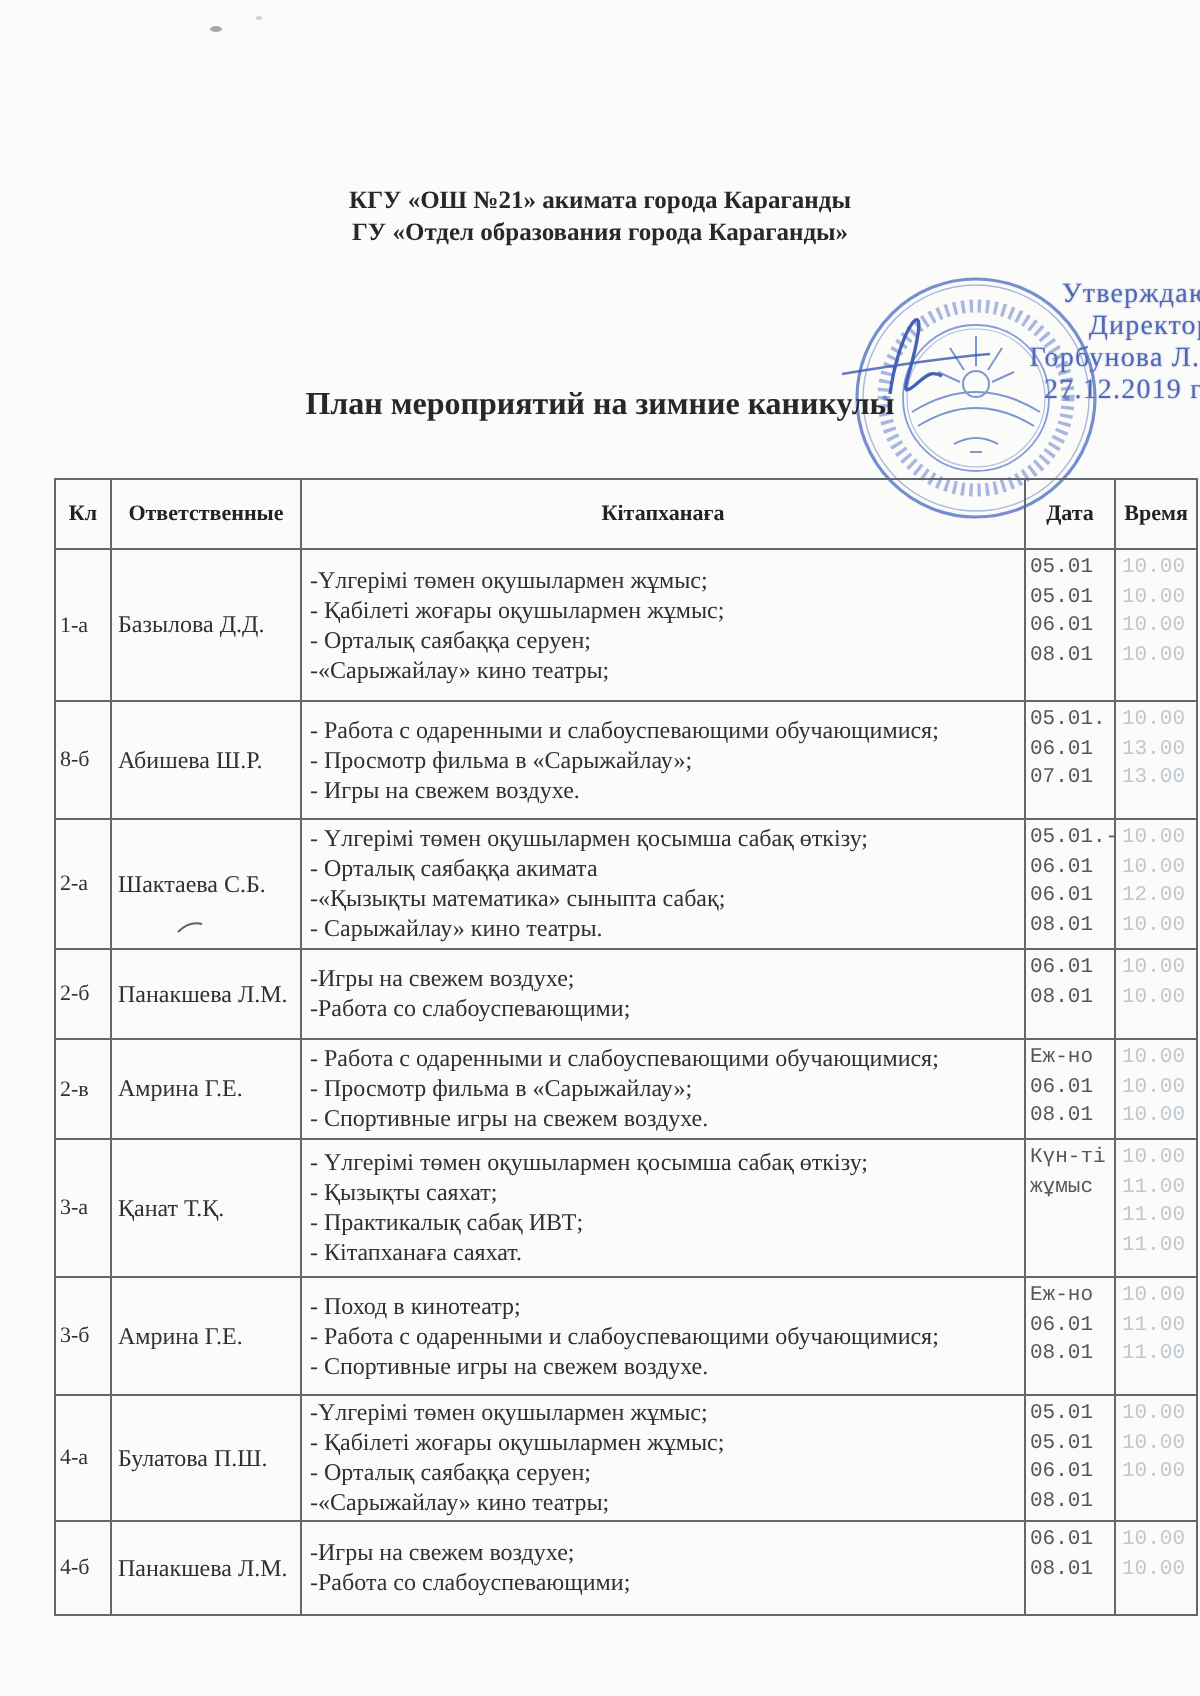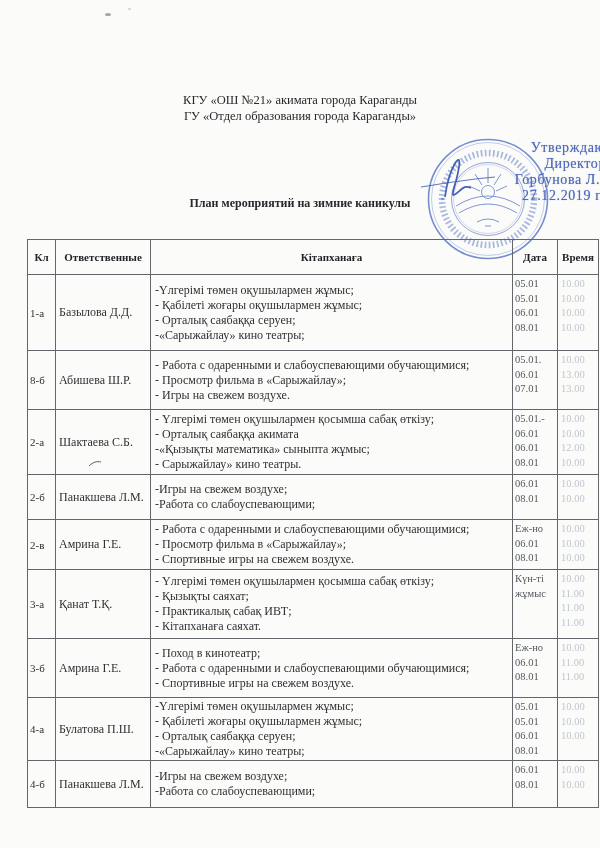--- a/index.html
+++ b/index.html
@@ -3,46 +3,46 @@
 <meta charset="utf-8">
 <style>
   html,body{margin:0;padding:0;background:#e8e8e6;}
   .page{
     position:relative;width:600px;height:848px;margin:0 auto;
     background:#fbfbf9;overflow:hidden;
     font-family:"Liberation Serif","DejaVu Serif",serif;color:#2e3134;
   }
   
   .doc-header{position:absolute;top:92px;left:0;width:100%;text-align:center;
-    font-weight:normal;font-size:12.5px;line-height:16px;color:#26282b;}
+    font-weight:bold;font-size:12.5px;line-height:16px;color:#26282b;}
   
   .approval{position:absolute;top:140px;right:-10px;width:150px;text-align:right;
     color:#4f68b8;font-size:14px;line-height:16px;letter-spacing:.6px;
     text-shadow:0 0 1px rgba(79,104,184,.55);}
   .approval div{white-space:nowrap;}
   
   .title-block{position:absolute;top:195px;left:0;width:100%;text-align:center;
-    font-weight:bold;font-size:12px;line-height:16px;color:#26282b;}
+    font-weight:bold;font-size:16px;line-height:16px;color:#26282b;}
   
   .stamp{position:absolute;left:425px;top:136px;width:126px;height:126px;pointer-events:none;}
   .signature{position:absolute;left:415px;top:145px;width:130px;height:70px;pointer-events:none;}
   
   table.plan{position:absolute;top:228px;left:27px;width:571px;
     border-collapse:collapse;table-layout:fixed;margin-top:11px;}
   table.plan th,table.plan td{border:1px solid #63676b;overflow:hidden;}
   table.plan th{font-size:11px;font-weight:bold;padding:2px 1px;color:#202326;
     text-align:center;vertical-align:middle;height:30px;}
   th.h-time{word-break:break-all;line-height:13px;}
   td.c-kl{font-size:11px;padding-left:2px;vertical-align:middle;}
   td.c-resp{font-size:12px;padding-left:3px;vertical-align:middle;}
   td.c-act{font-size:12px;padding-left:4px;vertical-align:middle;}
   td.c-date{font-size:10.5px;color:#54585d;vertical-align:top;padding:2px 0 0 2px;}
   td.c-time{font-size:10.5px;color:#c0c7d0;vertical-align:top;padding:2px 0 0 3px;}
   .line{line-height:15px;}
-  .c-date .line,.c-time .line{line-height:14.5px;}
+  .c-date .line,.c-time .line{line-height:14.5px;font-family:Liberation Mono, monospace;}
   
   .speck{position:absolute;background:#a7a7a3;border-radius:50%;}
   .pen-mark{position:absolute;left:88px;top:460px;width:14px;height:8px;pointer-events:none;}
 </style>
 </head>
 <body>
 
 <div class="page">
 
   <div class="speck" style="left:105px;top:13px;width:6px;height:3px;"></div>
@@ -157,21 +157,21 @@
             <div class="line">13.00</div>
             <div class="line">13.00</div>
           </td>
         </tr>
         <tr style="height: 65px;">
           <td class="c-kl"><span>2-а</span></td>
           <td class="c-resp"><span>Шактаева С.Б.</span></td>
           <td class="c-act">
             <div class="line">- Үлгерімі төмен оқушылармен қосымша сабақ өткізу;</div>
             <div class="line">- Орталық саябаққа акимата</div>
-            <div class="line">-«Қызықты математика» сыныпта жұмыс;</div>
+            <div class="line">-«Қызықты математика» сыныпта сабақ;</div>
             <div class="line">- Сарыжайлау» кино театры.</div>
           </td>
           <td class="c-date">
             <div class="line">05.01.-</div>
             <div class="line">06.01</div>
             <div class="line">06.01</div>
             <div class="line">08.01</div>
           </td>
           <td class="c-time">
             <div class="line">10.00</div>

